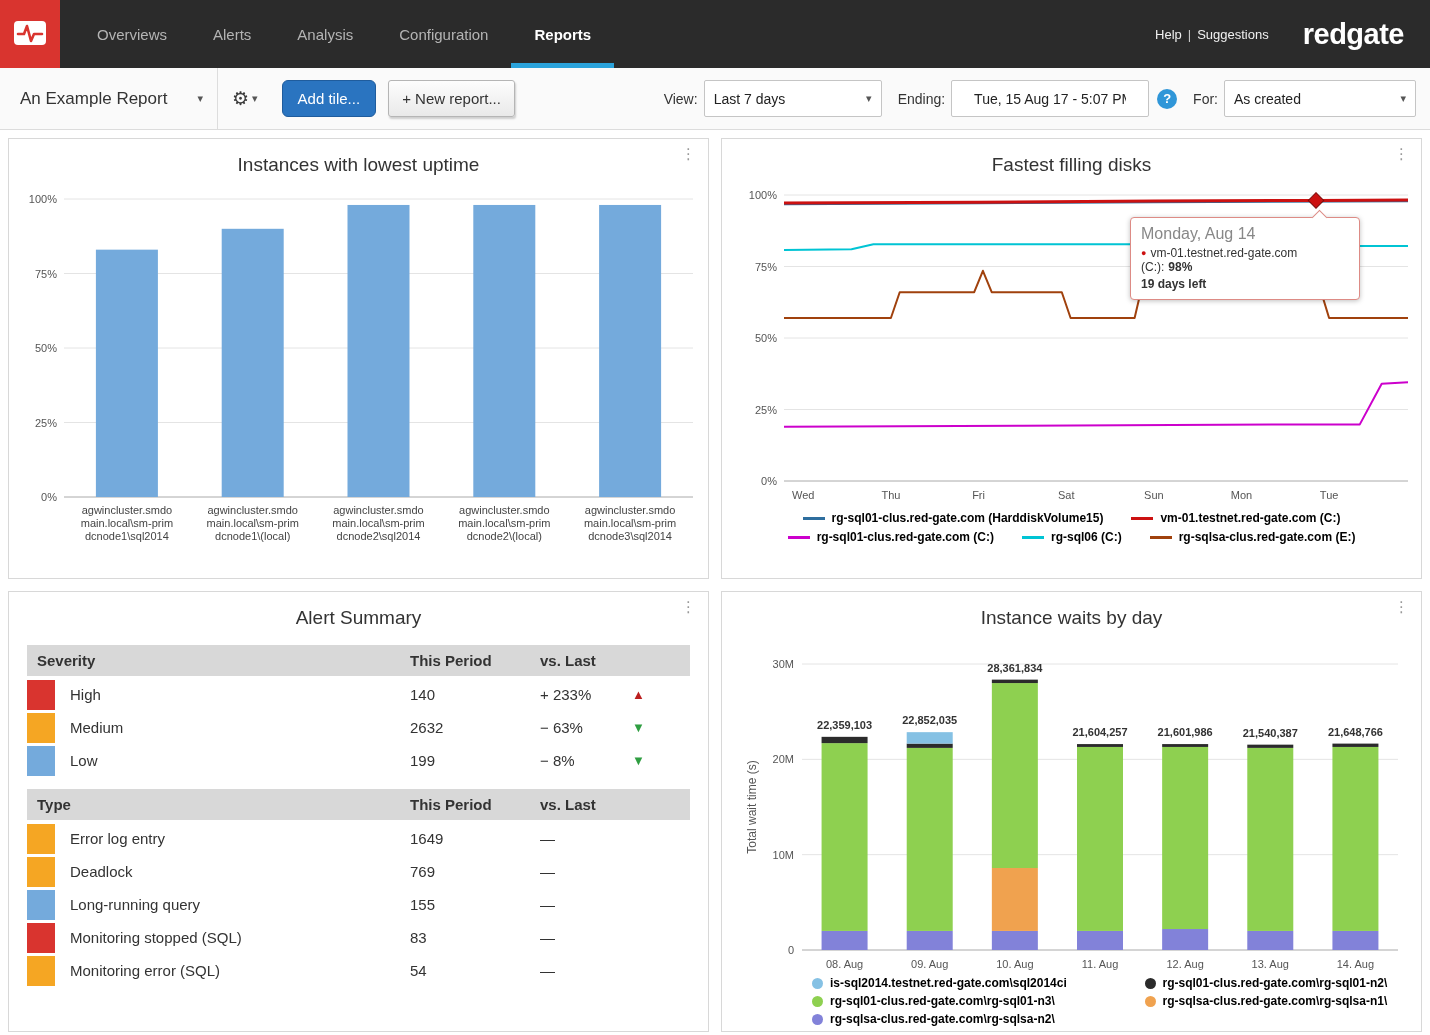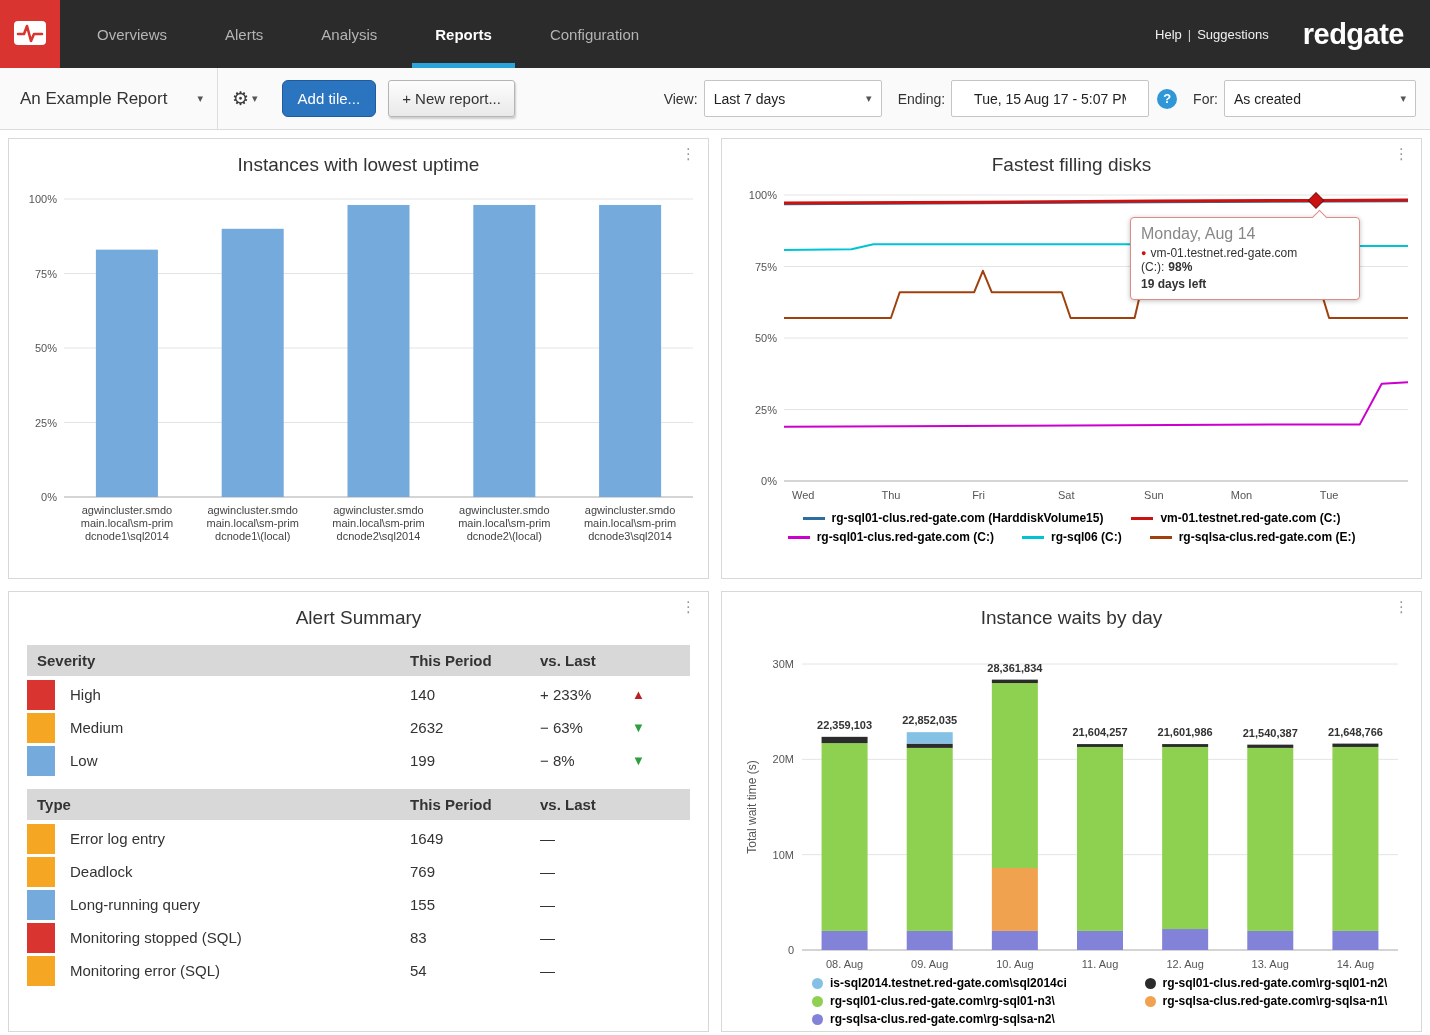--- a/index.html
+++ b/index.html
@@ -2,21 +2,21 @@
 <html><head>
 <meta charset="utf-8">
 <style>
   * { box-sizing: border-box; margin: 0; padding: 0; }
   html,body { width:1430px; height:1035px; overflow:hidden;
     font-family:"Liberation Sans","DejaVu Sans",sans-serif; background:#ffffff; }
 
   
   .topnav { height:68px; background:#2b2b2b; display:flex; align-items:stretch; }
   .logo { width:60px; background:#d9342f; display:flex; align-items:center; justify-content:center; cursor:pointer; flex:none; }
-  .nav-items { display:flex; margin-left:14px;gap:12px; }
+  .nav-items { display:flex; margin-left:14px; }
   .nav-item { padding:0 23px; display:flex; align-items:center; font-size:15px; color:#b4b4b4; cursor:pointer; position:relative; }
   .nav-item.active { color:#ffffff; font-weight:bold; }
   .nav-item.active::after { content:''; position:absolute; left:0; right:0; bottom:0; height:5px; background:#2ba3db; }
   .nav-right { margin-left:auto; display:flex; align-items:center; gap:34px; padding-right:26px; }
   .help-links { color:#f0f0f0; font-size:13px; display:flex; gap:6px; }
   .help-links span { cursor:pointer; }
   .help-links .sep { cursor:default; color:#cccccc; }
   .brand { color:#ffffff; font-size:29px; font-weight:bold; letter-spacing:-0.5px; }
 
   
@@ -78,22 +78,22 @@
   <div class="logo">
     <svg width="36" height="36" viewBox="0 0 36 36">
       <rect x="2" y="5" width="32" height="24" rx="4" fill="#ffffff"></rect>
       <polyline points="6,18 12,18 15,10 19,25 22,18 30,18" fill="none" stroke="#d9342f" stroke-width="2.6" stroke-linejoin="round" stroke-linecap="round"></polyline>
     </svg>
   </div>
   <div class="nav-items" id="nav-items">
       <div class="nav-item">Overviews</div>
       <div class="nav-item">Alerts</div>
       <div class="nav-item">Analysis</div>
+      <div class="nav-item">Configuration</div>
       <div class="nav-item active">Reports</div>
-      <div class="nav-item">Configuration</div>
     </div>
   <div class="nav-right">
     <div class="help-links">
       <span>Help</span>
       <span class="sep">|</span>
       <span>Suggestions</span>
     </div>
     <div class="brand">redgate</div>
   </div>
 </div>

